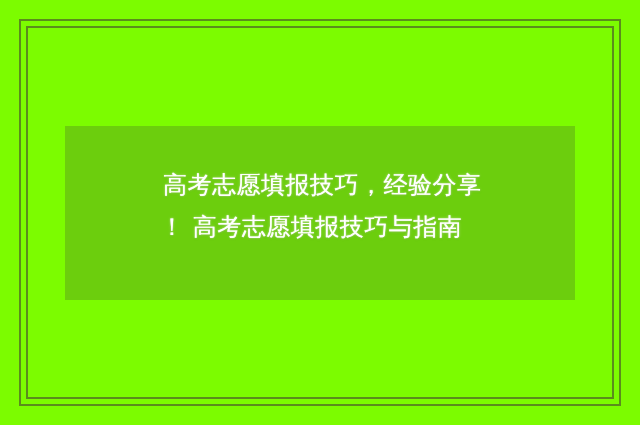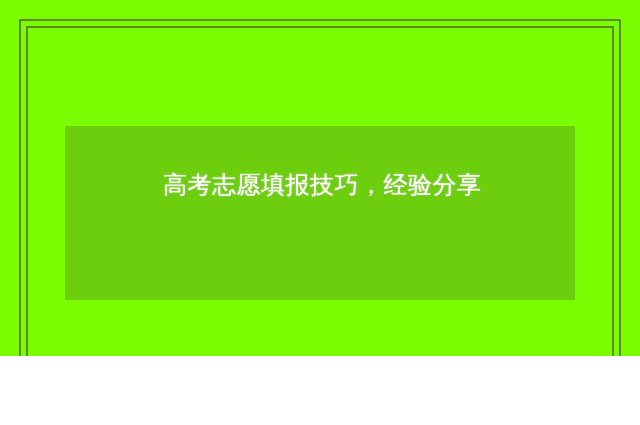--- a/index.html
+++ b/index.html
@@ -11,21 +11,21 @@
     width: 640px;
     height: 425px;
     overflow: hidden;
     font-family: "DejaVu Sans", "Liberation Sans", sans-serif;
   }
 
   
   .poster {
     position: relative;
     width: 640px;
-    height: 356px;
+    height: 425px;
     background: #7cfc00;
     overflow: hidden;
   }
 
   
   .frame-outer {
     position: absolute;
     left: 19px;
     top: 19px;
     width: 602px;
@@ -85,16 +85,17 @@
 <body>
 
 <div class="poster">
 
   <div class="frame-outer"></div>
   <div class="frame-inner"></div>
 
   <div class="panel">
     <div class="headline">
       <span class="line line-1">高考志愿填报技巧，经验分享</span>
+      <span class="line line-2">！ 高考志愿填报技巧与指南</span>
     </div>
   </div>
 
 </div>
 
 </body></html>

